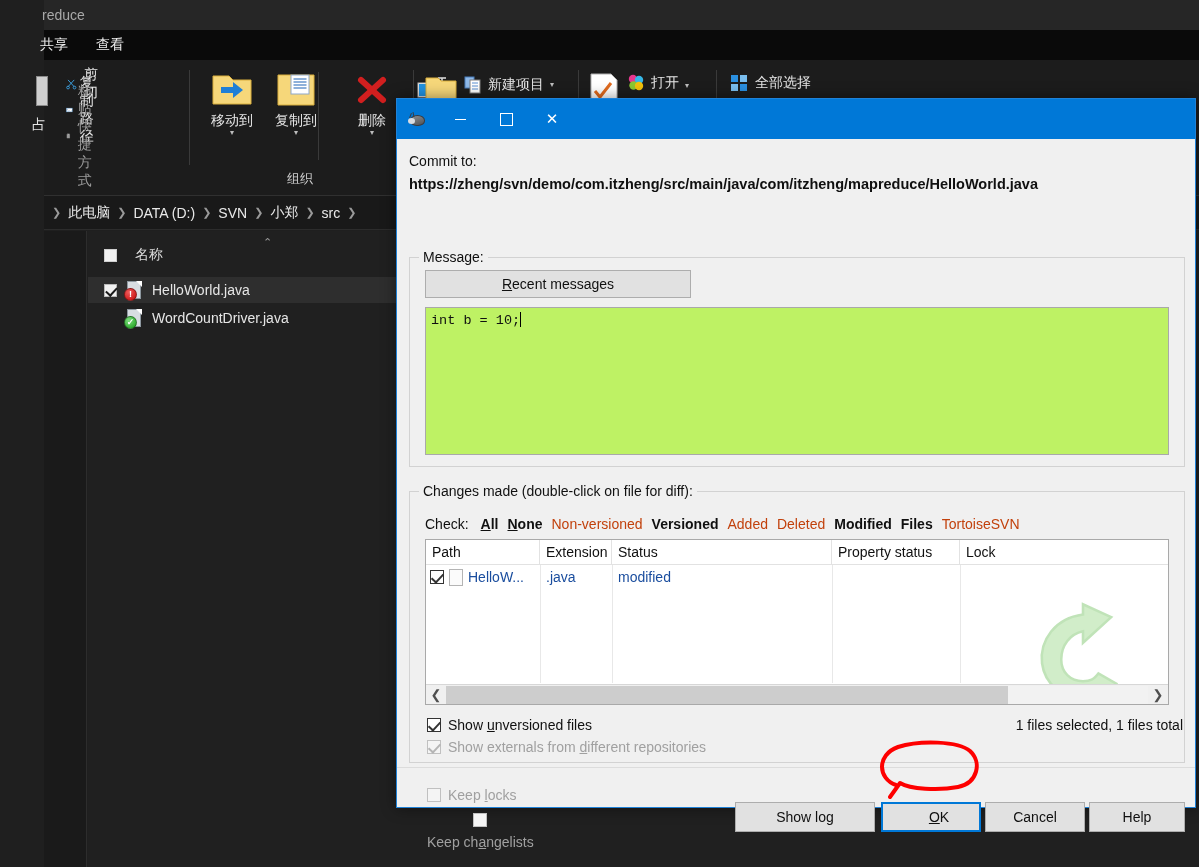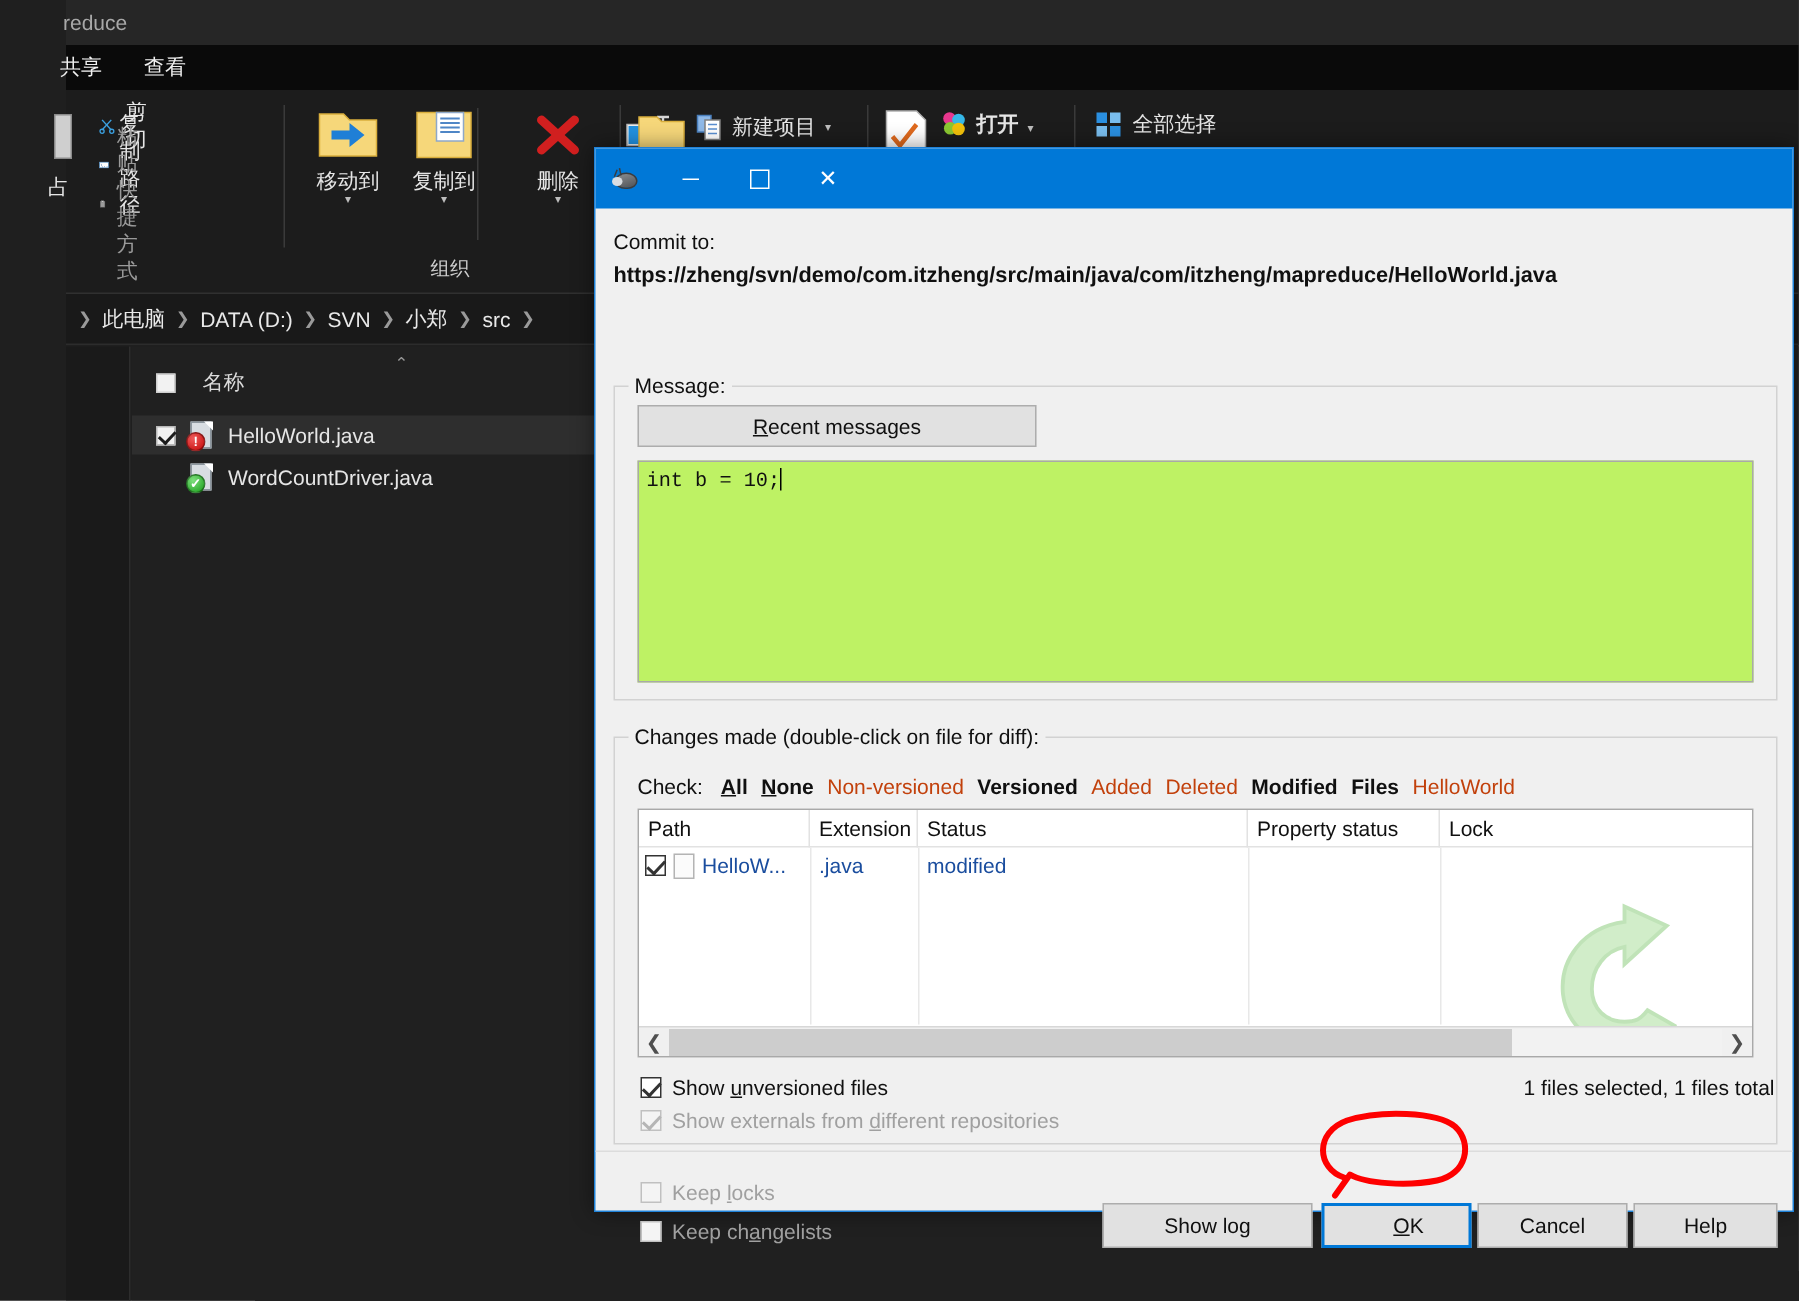--- a/index.html
+++ b/index.html
@@ -409,21 +409,21 @@
           <path d="M2 2 h20 l6 6 v26 h-26 z" fill="#ffffff" stroke="#b0b0b0" stroke-width="1"></path>
           <path d="M6 19 l5 6 l11 -14" fill="none" stroke="#e06a1e" stroke-width="3"></path>
         </svg>
         <div style="display:flex;align-items:center;gap:6px;padding-top:2px;">
           <svg width="18" height="18" viewBox="0 0 18 18">
             <circle cx="6" cy="5" r="4.2" fill="#e8378e"></circle>
             <circle cx="12" cy="6" r="4.2" fill="#35b7e8"></circle>
             <circle cx="6.5" cy="11.5" r="4.2" fill="#8bc832"></circle>
             <circle cx="12" cy="12" r="4.2" fill="#f2c10b"></circle>
           </svg>
-          <span style="font-size:14px;color:#e6e6e6;font-weight:bold;">打开</span>
+          <span style="font-size:14px;color:#e6e6e6;">打开</span>
           <span class="rb-caret" style="padding-top:5px;">▾</span>
         </div>
       </div>
 
       <div class="ribbon-sep" style="left:672px;"></div>
 
       <div style="position:absolute;left:686px;top:14px;display:flex;gap:7px;align-items:center;">
         <svg width="18" height="18" viewBox="0 0 18 18">
           <rect x="1" y="1" width="7" height="7" fill="#2a8fe0"></rect>
           <rect x="10" y="1" width="7" height="7" fill="#79bdee"></rect>
@@ -516,21 +516,21 @@
       <div class="check-row" style="left:28px;top:377px;">
         <span class="ck-label">Check:</span>
         <span class="chip on"><span class="u">A</span>ll</span>
         <span class="chip on"><span class="u">N</span>one</span>
         <span class="chip off">Non-versioned</span>
         <span class="chip on">Versioned</span>
         <span class="chip off">Added</span>
         <span class="chip off">Deleted</span>
         <span class="chip on">Modified</span>
         <span class="chip on">Files</span>
-        <span class="chip off">HelloWorld</span>
+        <span class="chip off">TortoiseSVN</span>
       </div>
 
       <div class="listview" style="left:28px;top:400px;width:744px;height:166px;">
         <div class="lv-head">
           <div class="col" style="width:114px;">Path</div>
           <div class="col" style="width:72px;">Extension</div>
           <div class="col" style="width:220px;">Status</div>
           <div class="col" style="width:128px;">Property status</div>
           <div class="col" style="width:208px;border-right:none;">Lock</div>
         </div>
@@ -575,21 +575,21 @@
         <span class="box on"></span>
         <span>Show externals from <span class="u">d</span>ifferent repositories</span>
       </div>
 
       <div class="hr" style="top:628px;"></div>
 
       <div class="cb disabled" style="left:30px;top:648px;">
         <span class="box"></span>
         <span>Keep <span class="u">l</span>ocks</span>
       </div>
-      <div class="cb disabled" style="left:30px;top:674px;">
+      <div class="cb disabled" style="left:30px;top:674px;flex-direction:column;">
         <span class="box"></span>
         <span>Keep ch<span class="u">a</span>ngelists</span>
       </div>
 
       <div class="btn" style="position:absolute;left:338px;top:663px;width:140px;height:30px;">
         <span>Show lo<span class="u">g</span></span>
       </div>
       <div class="btn focused" style="position:absolute;left:484px;top:663px;width:100px;height:30px;">
         <span><span class="u">O</span>K</span>
       </div>

